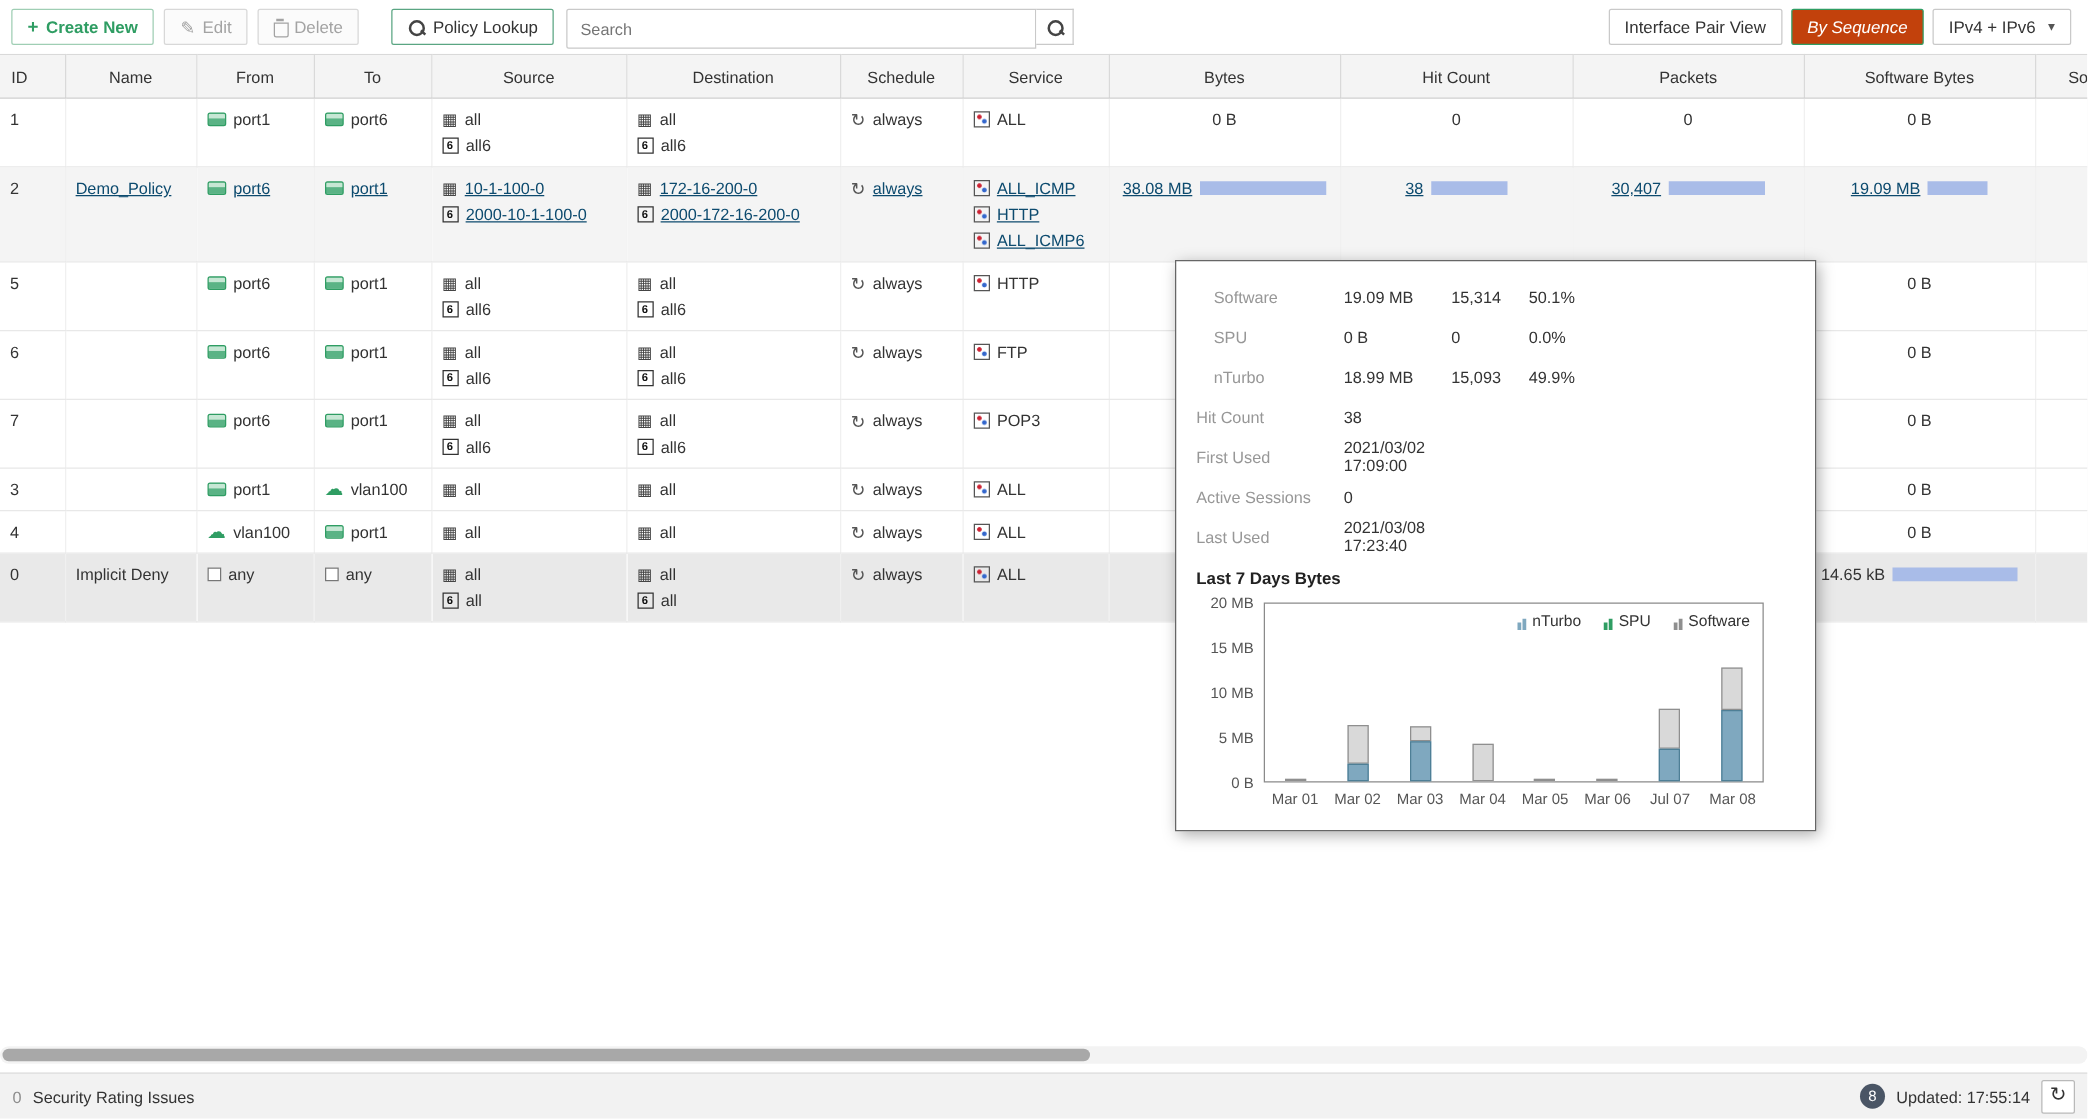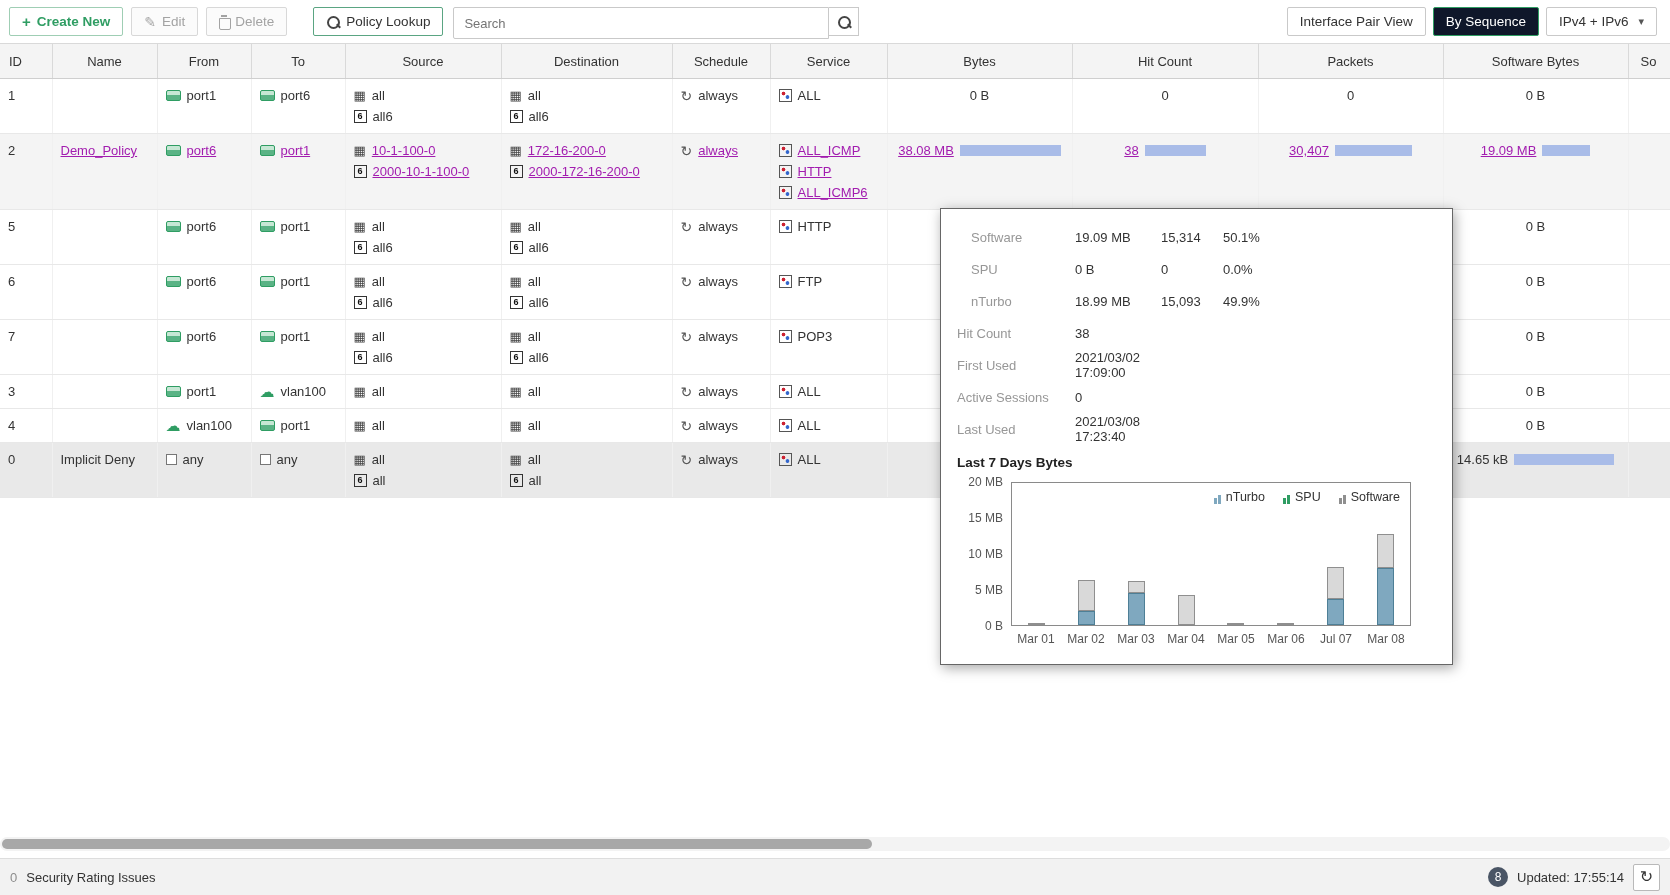--- a/index.html
+++ b/index.html
@@ -6,21 +6,21 @@
   html,body { width:1670px; height:895px; overflow:hidden; }
   body { font-family:"Liberation Sans",sans-serif; font-size:13px; color:#333; background:#fff; display:flex; flex-direction:column; position:relative; }
 
   
   .toolbar { flex:0 0 43px; display:flex; align-items:center; padding:0 9px; gap:8px; background:#fff; }
   .btn { display:inline-flex; align-items:center; gap:6px; height:29px; padding:0 12px; background:#fff;
          border:1px solid #c9c9c9; border-radius:2px; font-size:13.5px; color:#333; cursor:pointer; white-space:nowrap; }
   .btn-create { color:#2f9d63; border-color:#9fceb4; font-weight:bold; }
   .btn-disabled { color:#a3a3a3; background:#fbfbfb; border-color:#d8d8d8; }
   .btn-lookup { border-color:#5aa582; margin-left:18px; }
-  .btn-primary { background:#0f172a; border-color:#2f9d63; color:#fff; }
+  .btn-primary { background:#c2410c; border-color:#2f9d63; color:#fff;font-style:italic; }
   .plus-glyph { font-weight:bold; font-size:15px; line-height:1; }
   .pencil-glyph { font-size:14px; color:#a3a3a3; line-height:1; }
   .caret { font-size:11px; margin-left:4px; color:#555; }
   .search-wrap { display:flex; height:29px; margin-left:2px; }
   .search-input { width:376px; height:32px; border:1px solid #c9c9c9; border-radius:2px 0 0 2px; padding:0 10px; font:inherit; color:#333; outline:none; }
   .search-btn { width:30px; height:29px; border:1px solid #c9c9c9; border-left:none; background:#fff; display:flex; align-items:center; justify-content:center; cursor:pointer; }
   .toolbar-right { margin-left:auto; display:flex; gap:7px; margin-right:4px; }
 
   .mag { position:relative; width:14px; height:14px; display:inline-block; flex:0 0 auto; }
   .mag::before { content:""; position:absolute; left:1px; top:1px; width:9px; height:9px; border:2px solid #444; border-radius:50%; }
@@ -28,27 +28,27 @@
   .trash { position:relative; width:10px; height:13px; display:inline-block; }
   .trash::before { content:""; position:absolute; top:3px; left:0; width:10px; height:10px; border:1px solid #a3a3a3; border-radius:0 0 2px 2px; }
   .trash::after { content:""; position:absolute; top:0; left:2px; width:6px; height:2px; background:#a3a3a3; }
 
   
   .table-area { flex:1 1 auto; position:relative; overflow:hidden; background:#fff; }
   table { border-collapse:collapse; table-layout:fixed; width:1670px; }
   th { background:#f4f4f4; border-right:1px solid #d9d9d9; border-top:1px solid #d9d9d9; border-bottom:1px solid #cfcfcf;
        height:35px; font-weight:normal; font-size:13px; color:#333; text-align:center; overflow:hidden; white-space:nowrap; }
   th.th-id { text-align:left; padding-left:9px; }
-  th.th-overflow { text-align:left; padding-left:12px; border-right:none; }
+  th.th-overflow { text-align:left; padding-left:26px; border-right:none; }
   td { border-bottom:1px solid #e8e8e8; border-right:1px solid #f0f0f0; padding:6px 8px; vertical-align:top; line-height:21px;
        overflow:hidden; white-space:nowrap; background:#fff; }
   tr.row-hover td { background:#f4f4f4; }
   tr.row-hl td { background:#e9e9e9; }
   .cell-entry { display:flex; align-items:center; gap:6px; height:21px; }
-  .lnk { text-decoration:underline; color:#a21caf; cursor:pointer; }
+  .lnk { text-decoration:underline; color:#0c4a6e; cursor:pointer; }
   td.num { text-align:center; }
   .numwrap { display:flex; align-items:center; justify-content:center; gap:6px; height:21px; }
   .bar { height:11px; background:#a9bce8; display:inline-block; flex:0 0 auto; }
 
   
   .icon { flex:0 0 auto; display:inline-block; }
   .icon-port { width:15px; height:11px; border:1px solid #2f9d63; border-radius:2px;
                background:linear-gradient(180deg,#c6e7d4 45%,#5ab385 45%); }
   .icon-vlan { color:#2f9d63; font-size:15px; line-height:13px; }
   .icon-any  { width:11px; height:11px; border:1px solid #777; background:#fff; }

